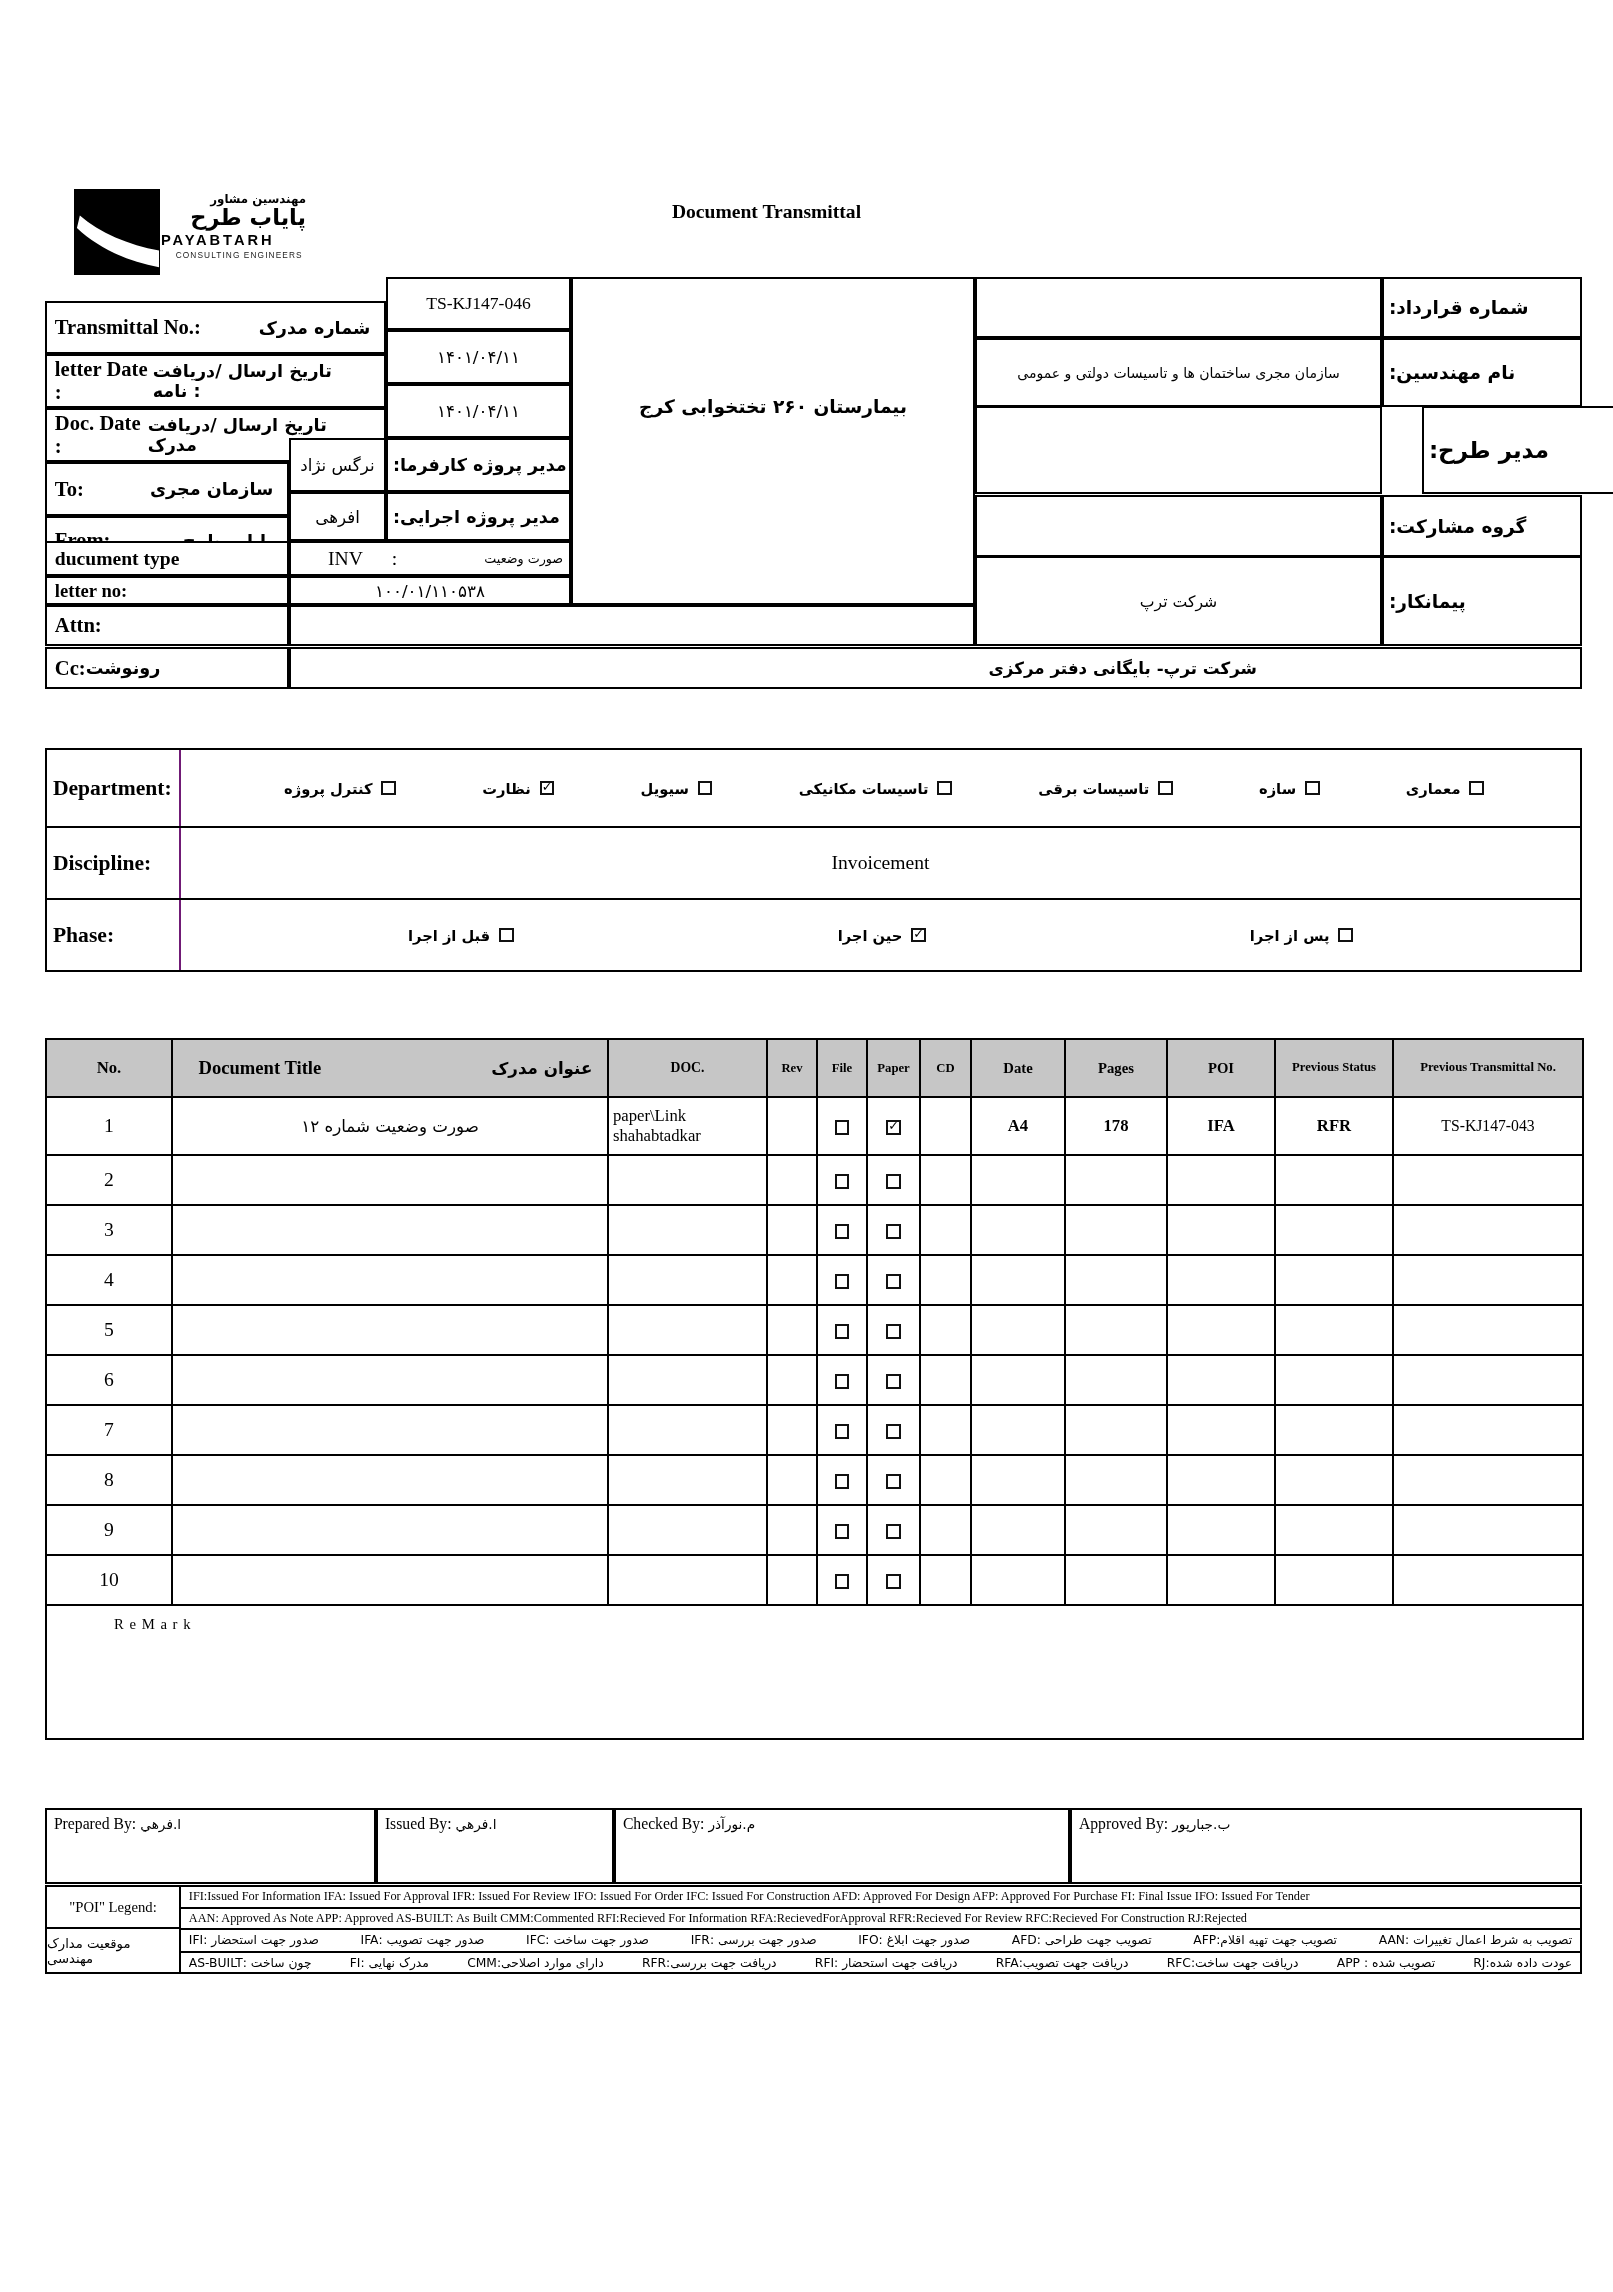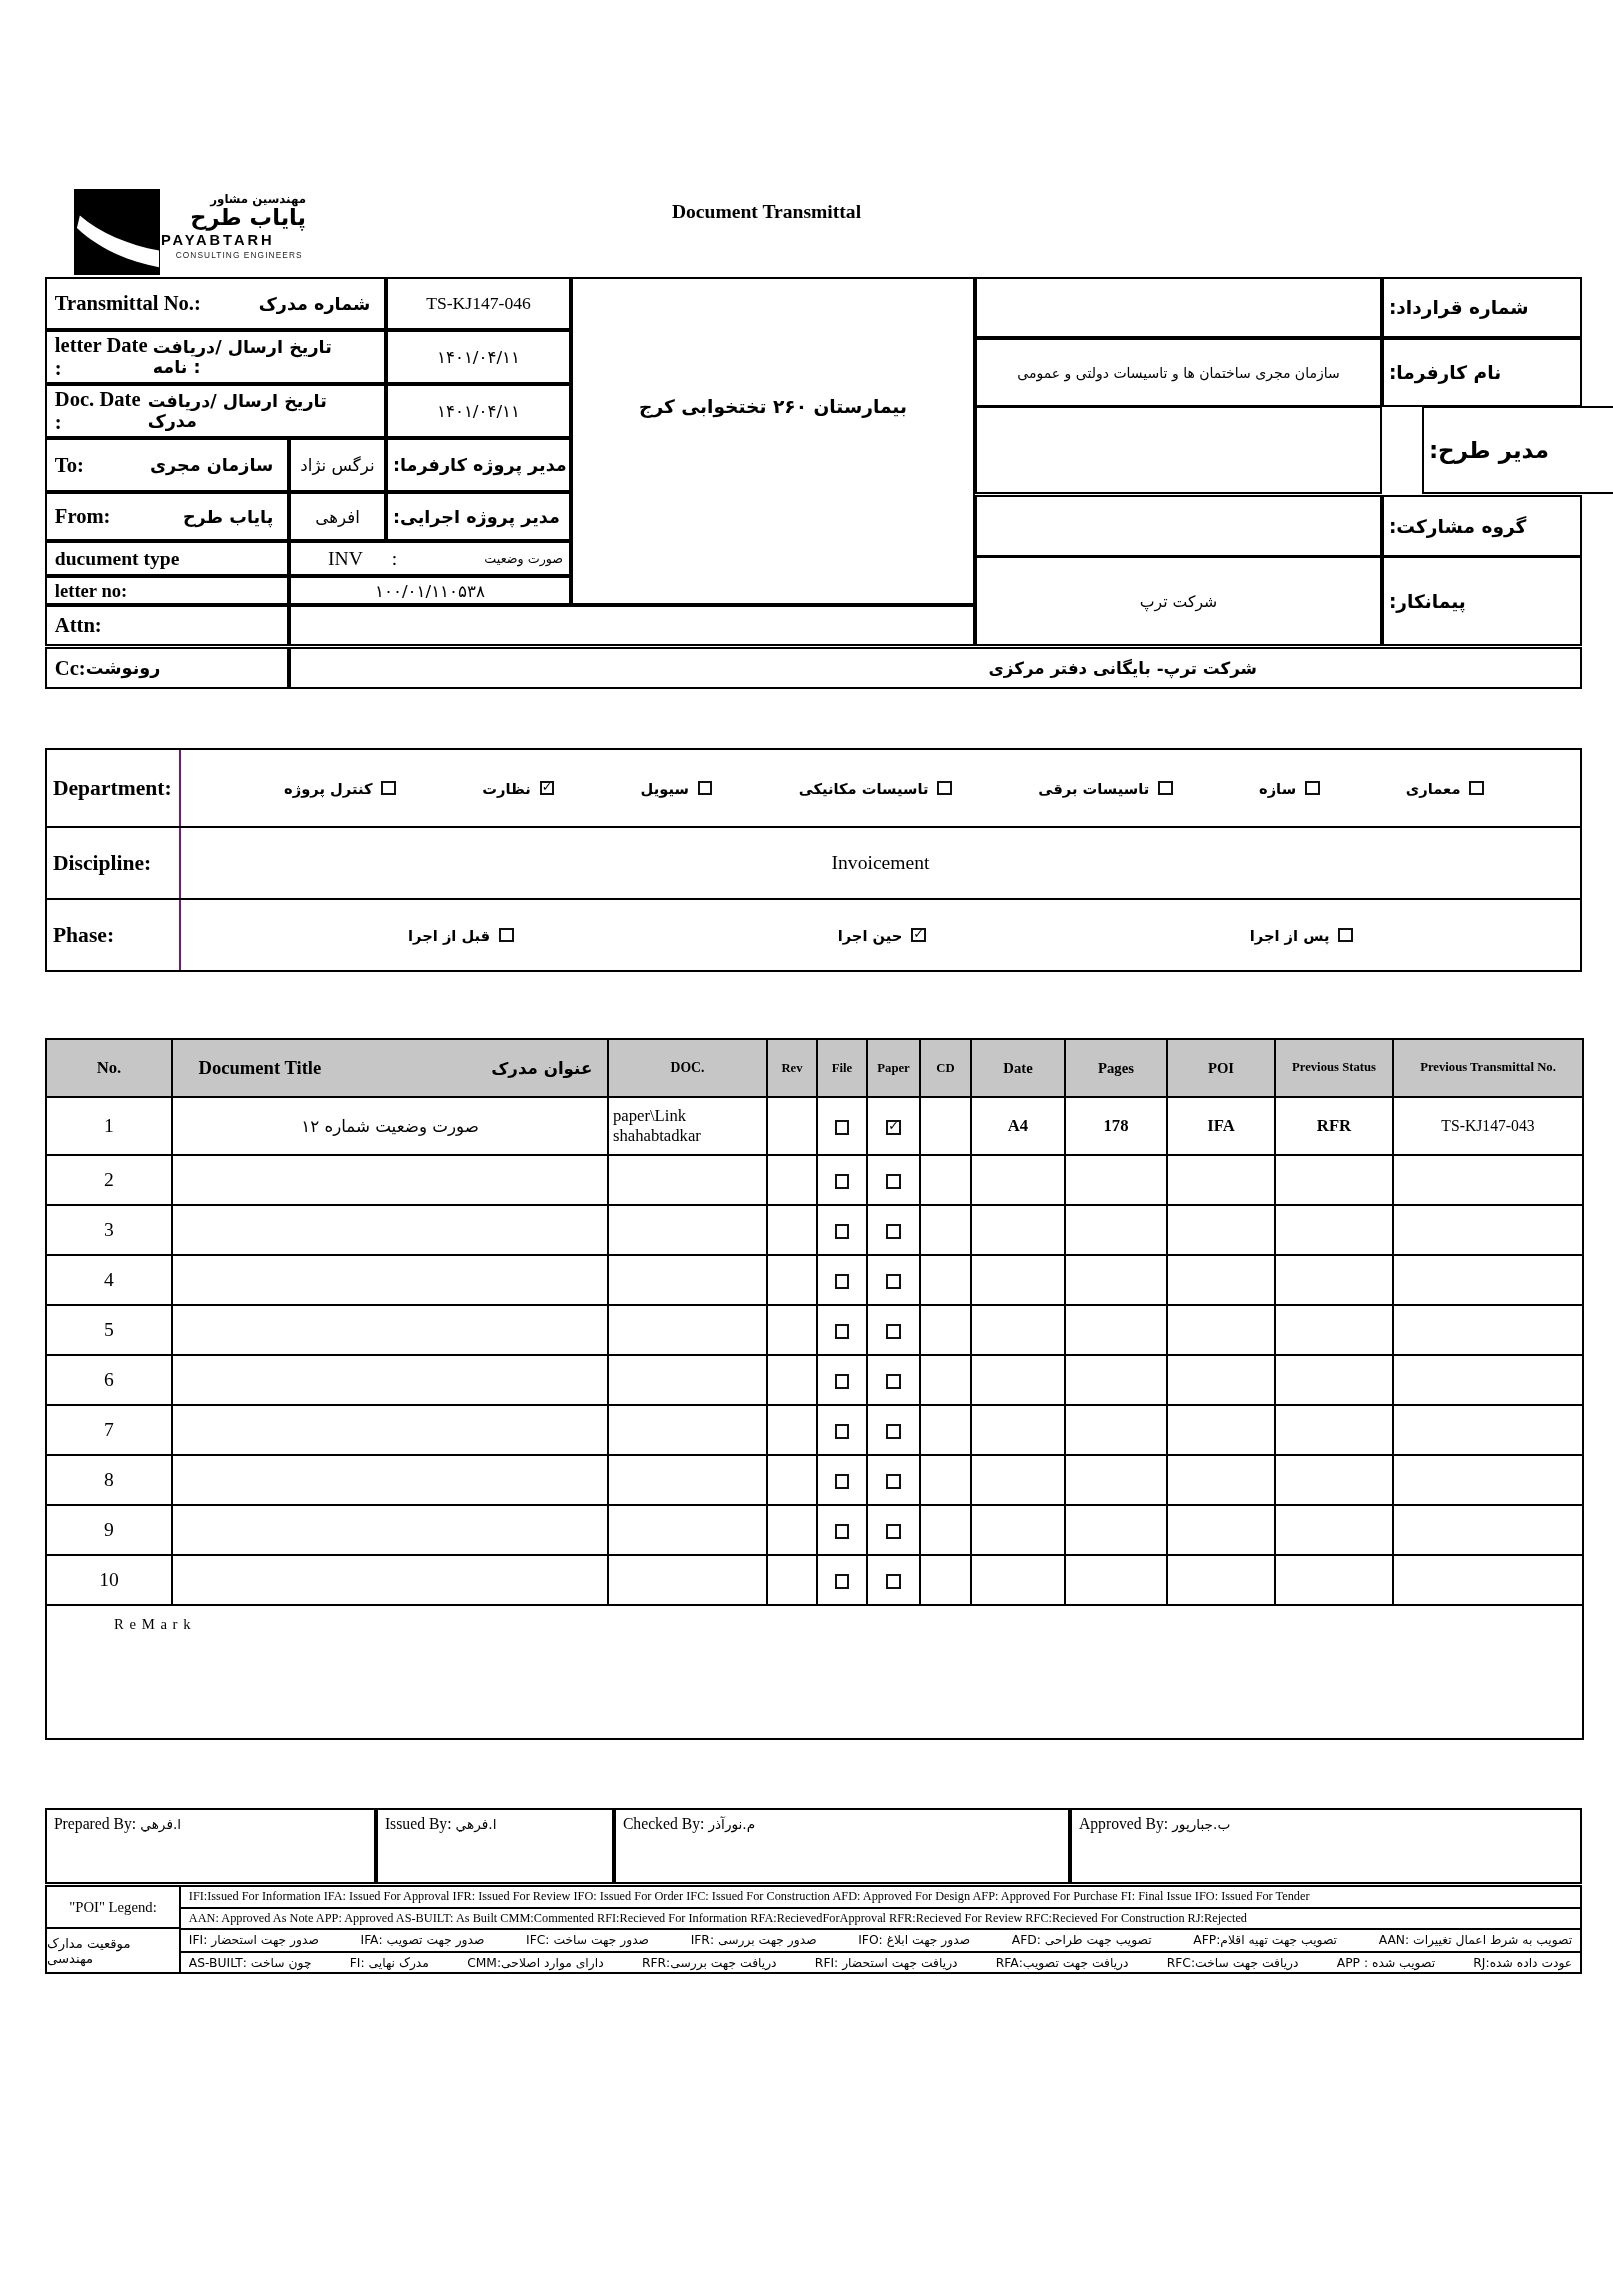--- a/index.html
+++ b/index.html
@@ -15,21 +15,21 @@
   .lt-en1{font-size:14.7px;font-weight:bold;letter-spacing:2.9px;margin-top:2.9px;font-family:"Liberation Sans",sans-serif;}
   .lt-en2{font-size:8.3px;letter-spacing:1.1px;margin-top:2px;padding-left:14.7px;color:#222;font-family:"Liberation Sans",sans-serif;}
 
   .doc-title{position:absolute;left:0;top:201px;width:1533px;text-align:center;
              font-weight:bold;font-size:19.6px;}
 
   
   .tc{position:absolute;box-sizing:border-box;border:2px solid #000;background:#fff;
       display:flex;align-items:center;font-size:17.6px;}
   .t1{position:absolute;left:45px;top:277px;width:1537px;height:412px;}
-  .sb{justify-content:space-between;padding:0 13.7px 0 7.8px;}
+  .sb{justify-content:space-between;padding:0 13.7px 0 7.8px;margin-top:24px;}
   .ctr{justify-content:center;}
   .h-en{font-weight:bold;font-size:20.6px;}
   .h-en2{font-weight:bold;font-size:19.6px;}
   .h-fa{font-weight:bold;font-size:17.6px;font-family:"DejaVu Sans",sans-serif;}
   .rtl-left{direction:rtl;justify-content:flex-end;padding-left:4.9px;
             font-weight:bold;font-size:17.6px;font-family:"DejaVu Sans",sans-serif;}
   .val-sm{font-size:16.7px;font-family:"DejaVu Sans",sans-serif;}
   .proj{justify-content:center;padding-bottom:69px;font-weight:bold;font-size:18.6px;
         font-family:"DejaVu Sans",sans-serif;}
   .client-v{justify-content:center;font-size:14px;font-family:"DejaVu Sans",sans-serif;}
@@ -170,21 +170,21 @@
       <span class="h-en2" style="font-size:18.6px;">letter no:</span>
     </div>
     <div class="tc ctr val-sm" style="left:244px;top:299px;width:282px;height:29px;">۱۰۰/۰۱/۱۱۰۵۳۸</div>
 
     <div class="tc proj" style="left:526px;top:0;width:404px;height:328px;">بیمارستان ۲۶۰ تختخوابی کرج</div>
 
     <div class="tc" style="left:930px;top:0;width:407px;height:61px;"></div>
     <div class="tc rtl-left" style="left:1337px;top:0;width:200px;height:61px;font-size:18.6px;">شماره قرارداد:</div>
 
     <div class="tc client-v" style="left:930px;top:61px;width:407px;height:69px;">سازمان مجری ساختمان ها و تاسیسات دولتی و عمومی</div>
-    <div class="tc rtl-left" style="left:1337px;top:61px;width:200px;height:69px;font-size:18.6px;">نام کارفرما:</div>
+    <div class="tc rtl-left" style="left:1337px;top:61px;width:200px;height:69px;font-size:18.6px;">نام مهندسین:</div>
 
     <div class="tc" style="left:930px;top:129px;width:407px;height:88px;"></div>
     <div class="tc rtl-left" style="left:1377px;top:129px;width:200px;height:88px;font-size:23px;">مدیر طرح:</div>
 
     <div class="tc" style="left:930px;top:218px;width:407px;height:62px;"></div>
     <div class="tc rtl-left" style="left:1337px;top:218px;width:200px;height:62px;font-size:18.6px;">گروه مشارکت:</div>
 
     <div class="tc contr-v" style="left:930px;top:279px;width:407px;height:90px;">شرکت ترپ</div>
     <div class="tc rtl-left" style="left:1337px;top:279px;width:200px;height:90px;font-size:18.6px;">پیمانکار:</div>
 

